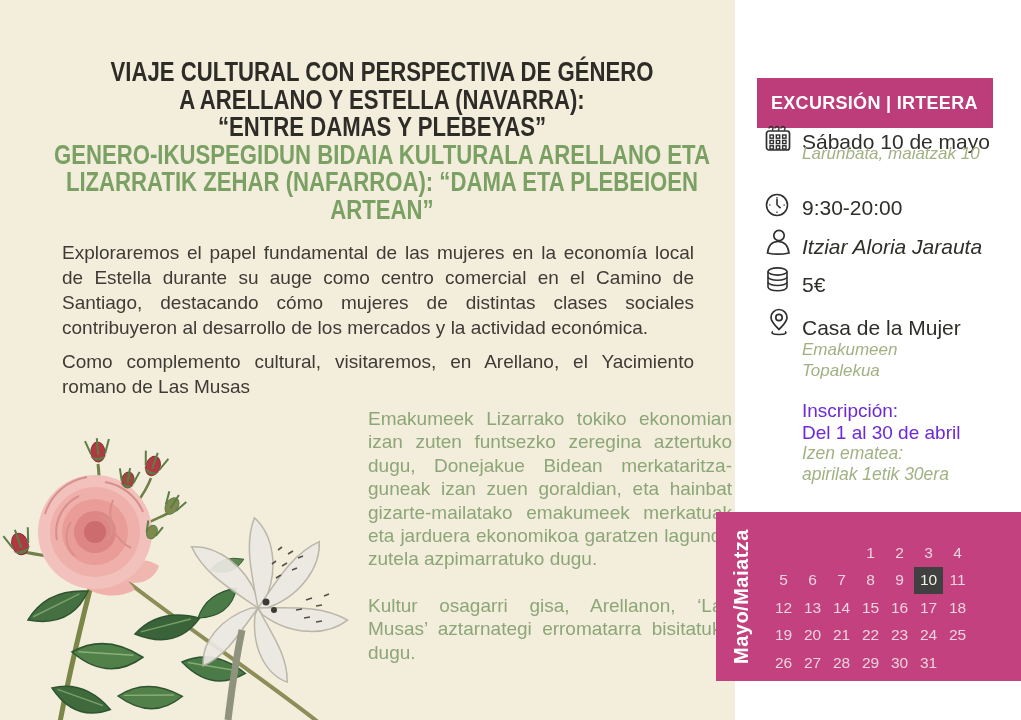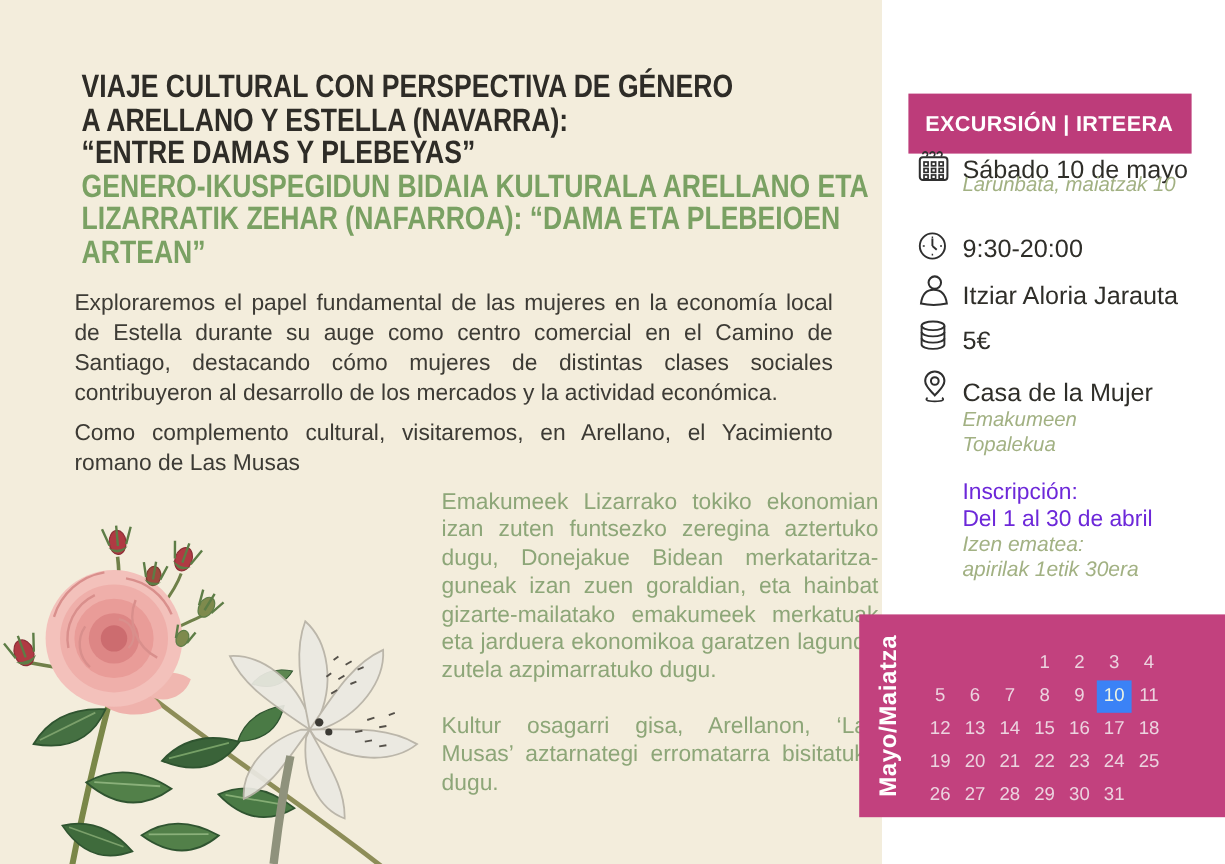--- a/index.html
+++ b/index.html
@@ -5,21 +5,21 @@
   html,body{margin:0;padding:0;background:#888;}
   .page{
     position:relative;width:1021px;height:720px;overflow:hidden;
     font-family:"Liberation Sans","DejaVu Sans",sans-serif;
     background:#ffffff;
   }
   .left-panel{position:absolute;left:0;top:0;width:735px;height:720px;background:#f3eddc;}
   .right-panel{position:absolute;left:735px;top:0;width:286px;height:720px;background:#ffffff;}
 
   
-  .title-block{position:absolute;left:68px;top:59px;}
+  .title-block{position:absolute;left:54px;top:59px;text-align:center;}
   .title-line{
     font-weight:bold;font-size:27px;line-height:27.6px;letter-spacing:0;
     color:#2e2c27;white-space:nowrap;transform:scaleX(0.82);transform-origin:0 50%;
   }
   .title-line.eu{color:#7aa163;}
 
   
   .para{position:absolute;left:62px;width:632px;font-size:19px;line-height:25px;
     color:#3d3b35;text-align:justify;}
   .para-1{top:240px;}
@@ -48,21 +48,21 @@
   .calendar{position:absolute;left:716px;top:512px;width:305px;height:169px;background:#c2417e;}
   .cal-month{
     position:absolute;left:14px;top:0;height:169px;display:flex;align-items:center;justify-content:center;
     writing-mode:vertical-rl;transform:rotate(180deg);
     color:#ffffff;font-weight:bold;font-size:20px;letter-spacing:0.5px;
   }
   .cal-grid{position:absolute;left:53px;top:27px;display:grid;
     grid-template-columns:repeat(7,29px);grid-template-rows:repeat(5,27.5px);}
   .cal-cell{display:flex;align-items:center;justify-content:center;
     font-size:15.5px;color:#ecd3df;}
-  .cal-cell.highlight{background:#3b82f6;color:#eef3e2;}
+  .cal-cell.highlight{background:#404040;color:#eef3e2;}
 
   
   .rose-wrap{position:absolute;left:0;top:420px;width:520px;height:300px;pointer-events:none;}
 </style>
 </head>
 <body>
 
 <div class="page">
 
   <div class="left-panel">
@@ -232,21 +232,21 @@
     </svg>
   </div>
   <div class="row-main" style="top:196px;">9:30-20:00</div>
 
   <div class="icon-box" style="left:763px;top:227px;">
     <svg viewBox="0 0 30 30" fill="none" stroke="currentColor" stroke-width="1.7">
       <circle cx="16" cy="8.5" r="5.2"></circle>
       <path d="M4.5,26 C5.5,17.5 10,14.5 15,14.5 C20.5,14.5 25,18 26,26 C19,27.5 11,27.5 4.5,26 Z"></path>
     </svg>
   </div>
-  <div class="row-main" style="top:235px;">Itziar Aloria Jarauta</div>
+  <div class="row-main" style="top:235px;font-style:italic;">Itziar Aloria Jarauta</div>
 
   <div class="icon-box" style="left:764px;top:266px;width:27px;height:27px;">
     <svg viewBox="0 0 27 27" fill="none" stroke="currentColor" stroke-width="1.6">
       <ellipse cx="13.5" cy="5.5" rx="9.5" ry="3.6"></ellipse>
       <path d="M4,5.5 v5.2 a9.5,3.6 0 0,0 19,0 v-5.2"></path>
       <path d="M4,10.7 v5.2 a9.5,3.6 0 0,0 19,0 v-5.2"></path>
       <path d="M4,15.9 v5.2 a9.5,3.6 0 0,0 19,0 v-5.2"></path>
     </svg>
   </div>
   <div class="row-main" style="top:273px;">5€</div>

